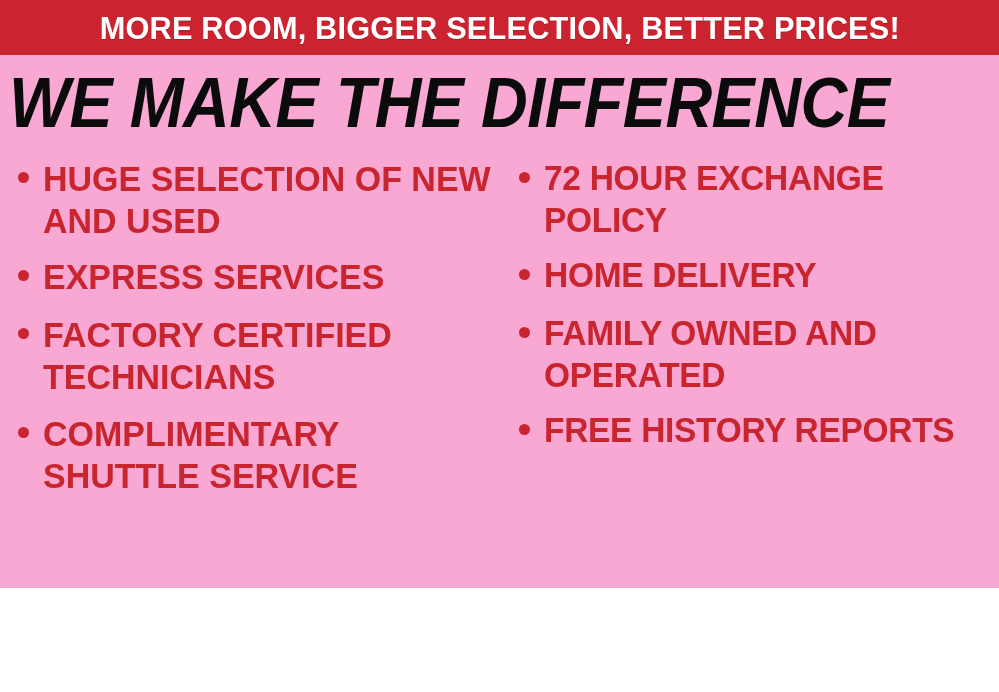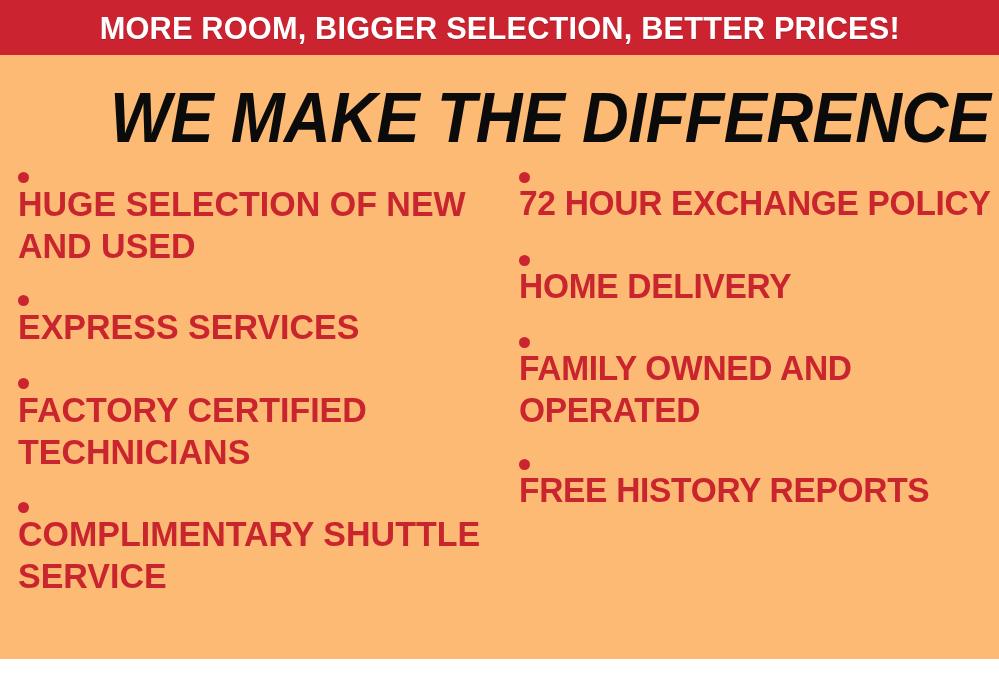--- a/index.html
+++ b/index.html
@@ -8,22 +8,22 @@
     padding: 0;
     background: #ffffff;
   }
   body {
     font-family: "Liberation Sans", sans-serif;
   }
 
   #ad {
     position: relative;
     width: 999px;
-    height: 659px;
-    background: #fdba74;
+    height: 588px;
+    background: #f9a8d4;
     overflow: hidden;
     box-sizing: border-box;
   }
 
   
   .banner {
     position: absolute;
     left: 0;
     top: 0;
     width: 999px;
@@ -43,23 +43,23 @@
     transform: scaleX(0.96);
     transform-origin: center center;
     white-space: nowrap;
     text-shadow: 0 1px 0 rgba(0,0,0,0.18);
   }
 
   
   .headline {
     position: absolute;
     left: 0;
-    top: 83px;
+    top: 68px;
     width: 999px;
-    text-align: right;
+    text-align: left;
   }
   .headline-text {
     display: inline-block;
     color: #0b0b0b;
     font-family: "Liberation Sans", sans-serif;
     font-weight: bold;
     font-style: italic;
     font-size: 66px;
     line-height: 1.0;
     letter-spacing: -0.5px;
@@ -89,21 +89,20 @@
   .col-right {
     width: 494px;
     padding-left: 14px;
     padding-right: 0;
   }
 
   .bullet-item {
     display: flex;
     align-items: flex-start;
     margin-bottom: 18px;
-    flex-direction: column;
   }
   .bullet-dot {
     flex: 0 0 auto;
     width: 11px;
     height: 11px;
     border-radius: 50%;
     background: #cb2430;
     margin-top: 14px;
     margin-right: 14px;
   }

